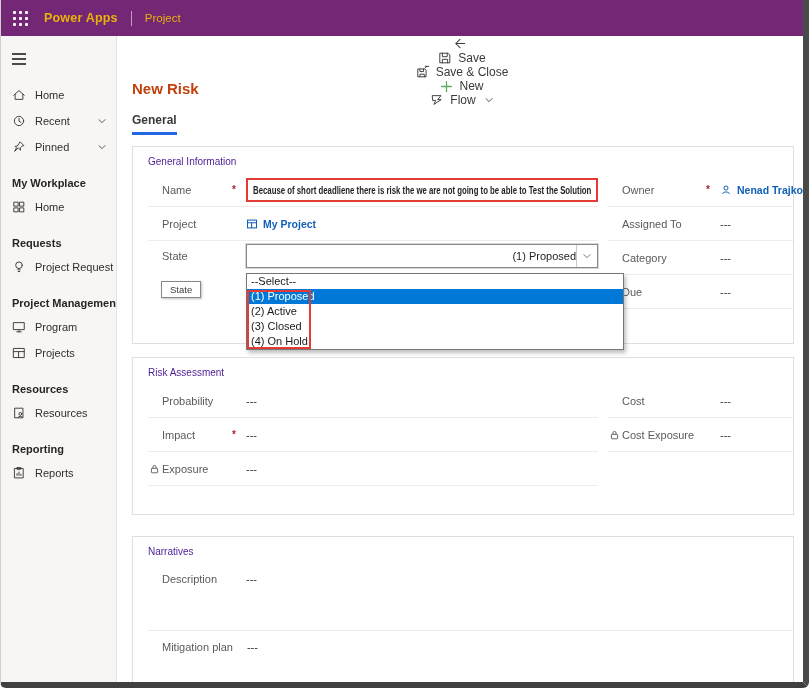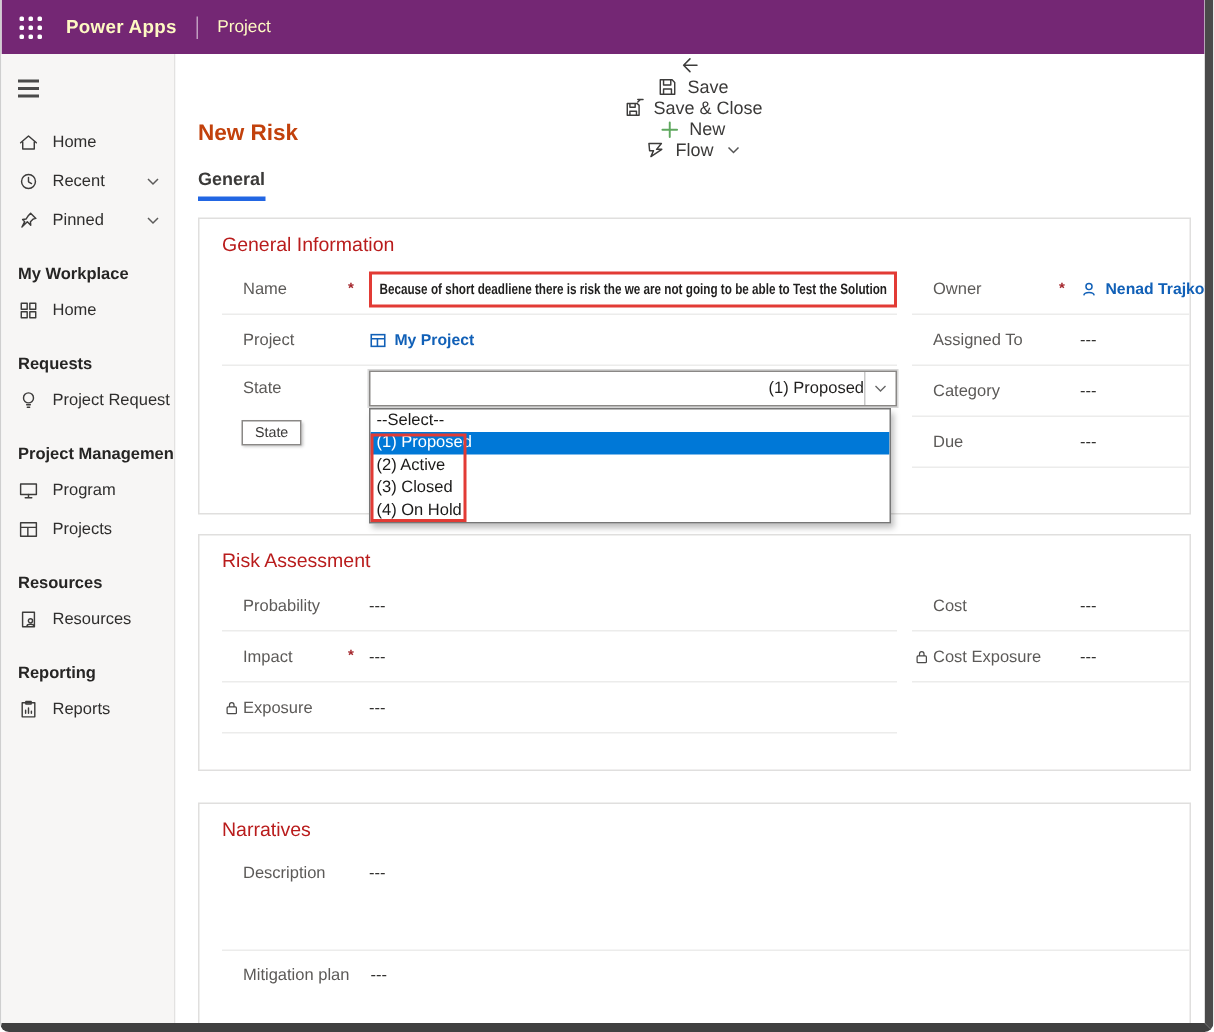--- a/index.html
+++ b/index.html
@@ -4,21 +4,21 @@
 <style>
   * { margin:0; padding:0; box-sizing:border-box; }
   html,body { background:#fff; }
   body { font-family:"Liberation Sans", sans-serif; }
 
   .frame { position:relative; width:809px; height:688px; overflow:hidden;
            border-left:1px solid #cfcfcf; border-right:6px solid #4a4a4a;
            border-bottom:6px solid #404040; border-radius:0 0 6px 6px; background:#fff; }
 
   
-  .topbar { height:36px; background:#742774; display:flex; align-items:center; padding:0 12px; color:#fef9c3; }
+  .topbar { height:36px; background:#742774; display:flex; align-items:center; padding:0 12px; color:#eab308; }
   .waffle { display:grid; grid-template-columns:repeat(3,3px); grid-gap:3px; margin-right:16px; cursor:pointer; }
   .waffle i { width:3px; height:3px; background:#fff; border-radius:1px; }
   .topbar .app { font-size:12.5px; font-weight:bold; letter-spacing:.2px; }
   .topbar .sep { width:1px; height:15px; background:rgba(255,255,255,.55); margin:0 13px; }
   .topbar .env { font-size:11.5px; }
 
   .body { display:flex; height:646px; }
 
   
   .sidebar { width:116px; background:#f7f6f5; border-right:1px solid #e3e2e1; flex:none; padding-top:6px; overflow:hidden; }
@@ -38,21 +38,21 @@
   .cmd-item { display:flex; align-items:center; gap:6px; padding:0 9px; height:26px; cursor:pointer; white-space:nowrap; }
   .cmd-item svg { flex:none; }
   .chev-sm { margin-left:2px; }
 
   .content { padding:0 9px 0 15px; }
   .page-title { font-size:15px; font-weight:bold; color:#c2410c; margin-top:14px; }
   .tabs { margin-top:13px; }
   .tab { display:inline-block; font-size:12px; font-weight:bold; color:#3b3a39; padding-bottom:5px; border-bottom:3px solid #2266e3; cursor:pointer; }
 
   .card { border:1px solid #e0dfde; margin-top:11px; position:relative; background:#fff; }
-  .card-h { font-size:13px; color:#b91c1c; padding:9px 0 6px 15px; }
+  .card-h { font-size:10px; color:#4c1d95; padding:9px 0 6px 15px; }
   .cols { display:flex; padding-left:15px; }
   .col-left { width:450px; flex:none; }
   .col-right { flex:1; margin-left:10px; min-width:0; }
 
   .frow { min-height:34px; display:flex; align-items:center; border-bottom:1px solid #ececeb; padding-left:14px; position:relative; }
   .frow.no-b { border-bottom:none; }
   .flabel { flex:0 0 70px; font-size:11px; color:#5c5a58; white-space:nowrap; }
   .col-right .flabel { flex-basis:84px; }
   .req { flex:0 0 14px; color:#a4262c; font-size:10px; font-weight:bold; }
   .fvalue { flex:1; font-size:11px; color:#2b2a29; display:flex; align-items:center; gap:5px; min-width:0; white-space:nowrap;text-align:right; }
@@ -61,21 +61,21 @@
   .lock { position:absolute; left:1px; top:50%; transform:translateY(-50%); }
 
   
   .annot-red { border:2px solid #e23b35; width:100%; padding:4px 5px; overflow:hidden; }
   .annot-red .txt { display:inline-block; font-size:10px; font-weight:bold; color:#201f1e; white-space:nowrap; transform:scaleX(.78); transform-origin:left center; }
 
   
   .sel { width:352px; height:24px; border:1px solid #8a8886; background:#fff; display:flex; align-items:center; cursor:pointer; box-shadow:0 0 0 1px #d8d8d8; }
   .sel .sel-txt { flex:1; font-size:11px; color:#201f1e; padding-left:6px; }
   .sel .sel-arrow { width:21px; height:100%; border-left:1px solid #c8c8c8; display:flex; align-items:center; justify-content:center; color:#555; }
-  .dropdown { position:absolute; left:113px; top:126px; width:348px; height:77px; background:#fff; border:1px solid #767676; box-shadow:2px 3px 4px rgba(0,0,0,.25); z-index:5; overflow:hidden; }
+  .dropdown { position:absolute; left:113px; top:126px; width:378px; height:77px; background:#fff; border:1px solid #767676; box-shadow:2px 3px 4px rgba(0,0,0,.25); z-index:5; overflow:hidden; }
   .opt { height:15px; line-height:15px; font-size:11px; color:#1b1a19; padding-left:4px; cursor:pointer; }
   .opt.selected { background:#0078d7; color:#fff; }
   .annot-red-dd { position:absolute; left:114px; top:143px; width:64px; height:59px; border:2px solid #e23b35; z-index:6; pointer-events:none; }
   .annot-name { position:relative; }
   .tooltip { position:absolute; left:28px; top:134px; background:#fff; border:1px solid #8a8886; box-shadow:1px 1px 2px rgba(0,0,0,.25); font-size:9.5px; color:#3b3a39; padding:2px 8px; z-index:4; }
 
   
   .frow-tall { align-items:flex-start; padding-top:10px; }
   .cols-single { padding-left:15px; }
 

